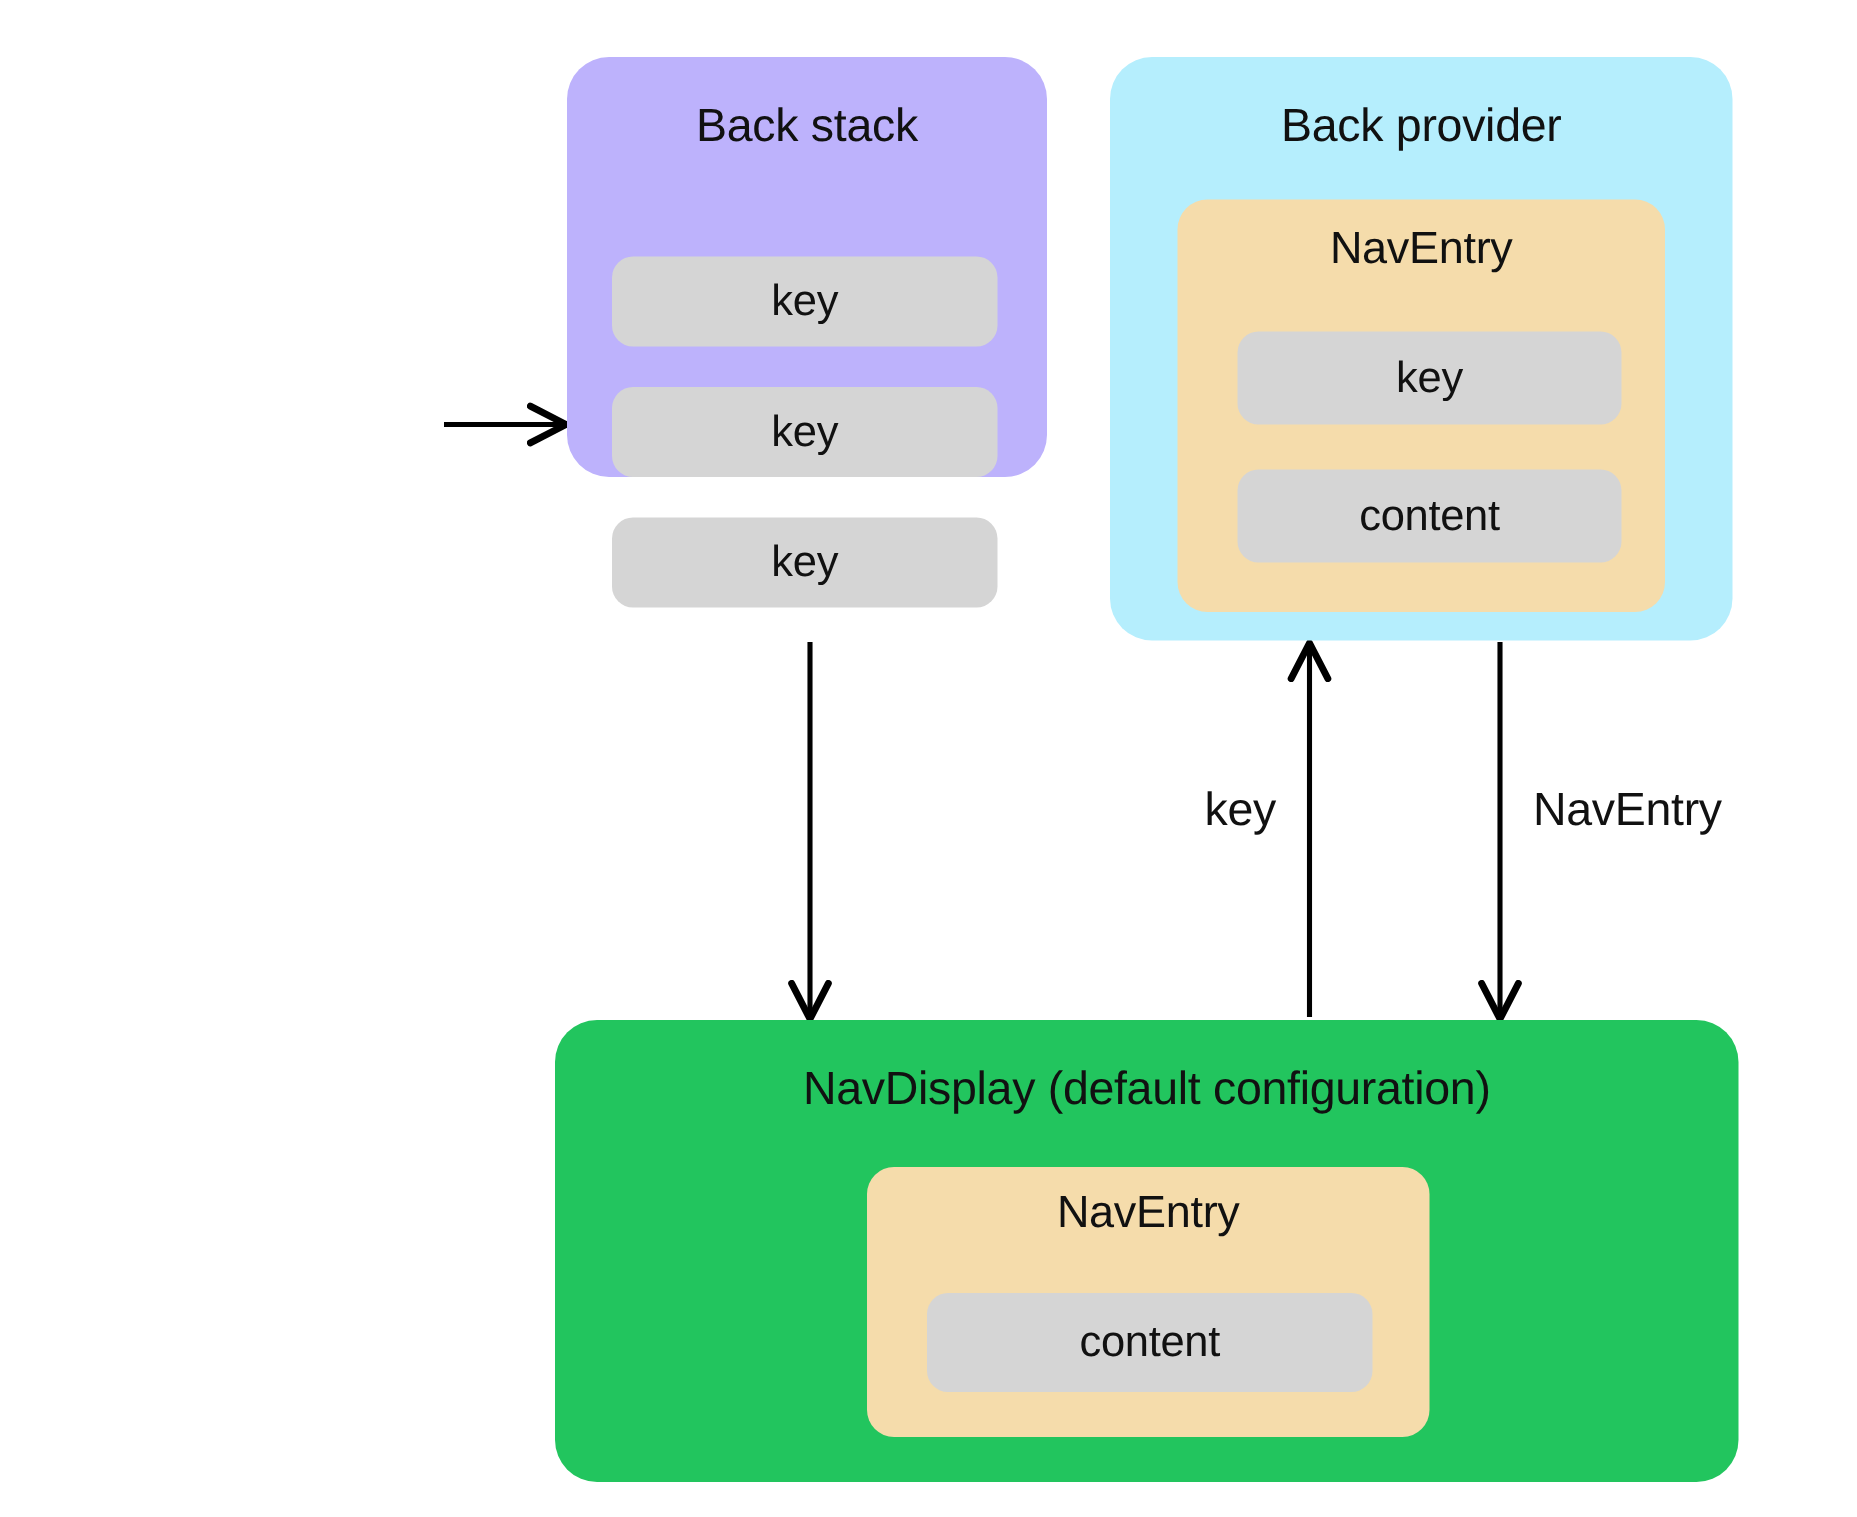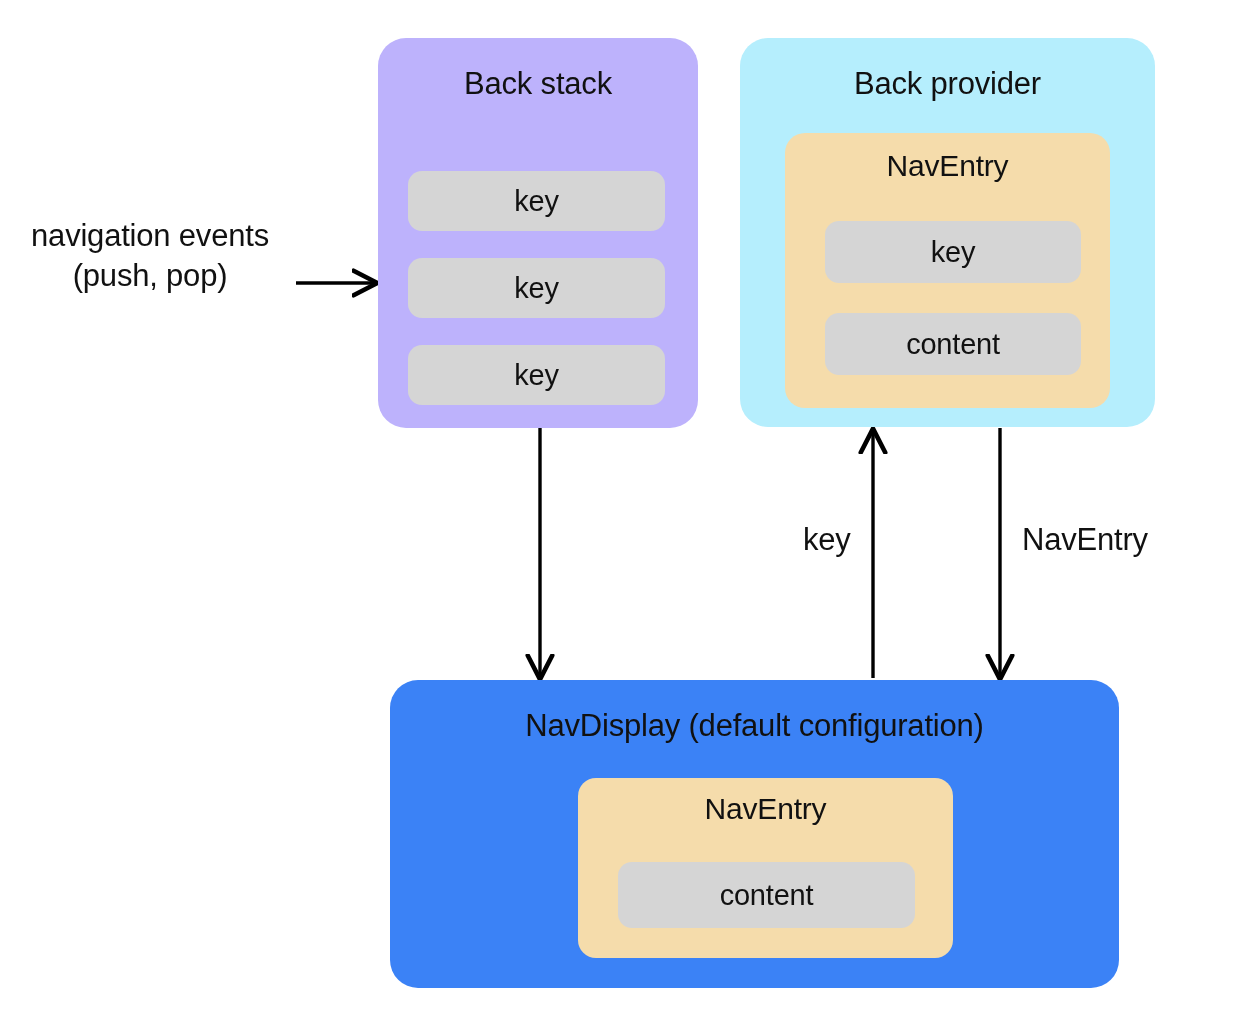--- a/index.html
+++ b/index.html
@@ -48,21 +48,21 @@
     font-size: 29px;
     letter-spacing: -0.2px;
     color: #111111;
   }
 
   
   #back-stack {
     left: 378px;
     top: 38px;
     width: 320px;
-    height: 390px;
+    height: 280px;
     background: #bdb2fc;
   }
   #back-stack .node-title { margin-top: 28px; }
 
   
   #entry-provider {
     left: 740px;
     top: 38px;
     width: 415px;
     height: 389px;
@@ -80,25 +80,25 @@
     border-radius: 20px;
     box-sizing: border-box;
     display: flex;
     flex-direction: column;
     align-items: center;
   }
   #provider-naventry .node-title { margin-top: 16px; font-size: 30px; }
 
   
   #nav-display {
-    left: 390px;
+    left: 370px;
     top: 680px;
-    width: 729px;
+    width: 789px;
     height: 308px;
-    background: #3b82f6;
+    background: #22c55e;
   }
   #nav-display .node-title { margin-top: 28px; }
 
   #display-naventry {
     position: absolute;
     left: 578px;
     top: 778px;
     width: 375px;
     height: 180px;
     background: #f5dcab;
@@ -160,22 +160,20 @@
 
     <g>
       <line x1="873" y1="678" x2="873" y2="430" stroke="#000000" stroke-width="3.4" marker-end="url(#arrowhead)"></line>
     </g>
 
     <g>
       <line x1="1000" y1="428" x2="1000" y2="678" stroke="#000000" stroke-width="3.4" marker-end="url(#arrowhead)"></line>
     </g>
   </svg>
 
-  <div class="free-text" style="left:10px; top:216px; width:280px;">navigation events
-(push, pop)</div>
 
   <div class="edge-label" style="left:803px; top:522px;">key</div>
 
   <div class="edge-label" style="left:1022px; top:522px;">NavEntry</div>
 
   <div class="node" id="back-stack">
     <div class="node-title">Back stack</div>
 
     <div class="chip" style="left:30px; top:133px; width:257px; height:60px;">key</div>
 

